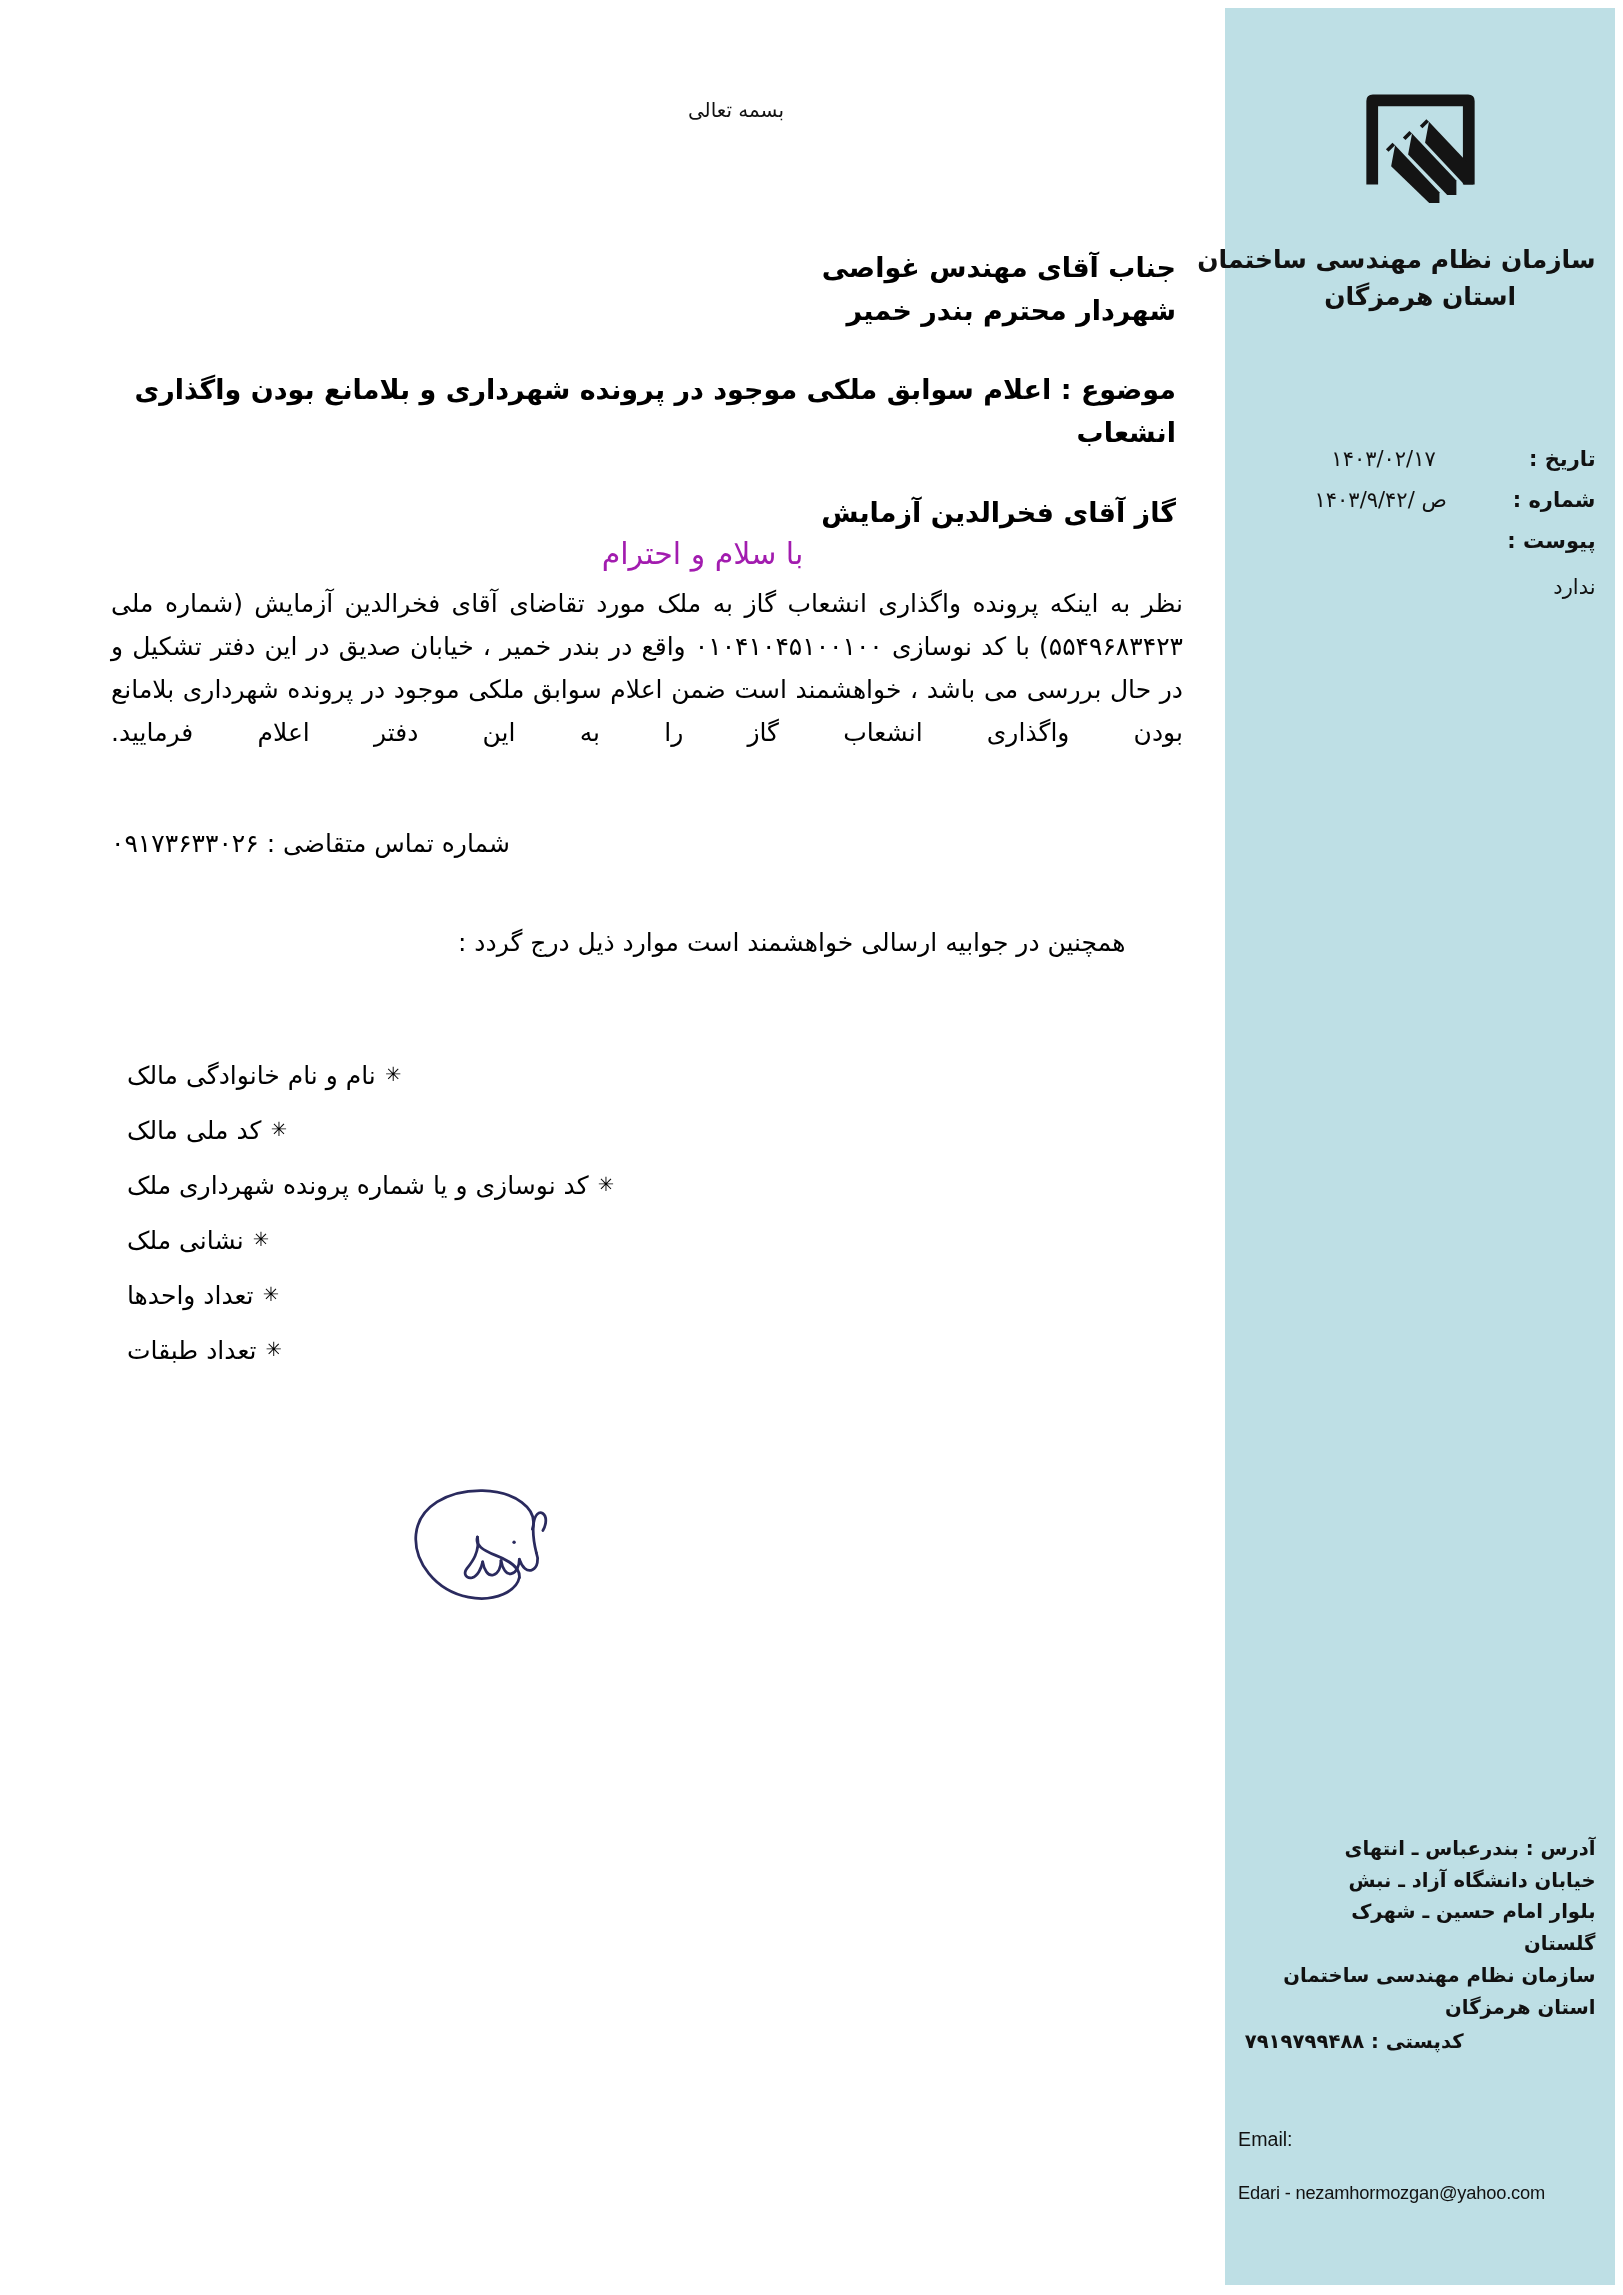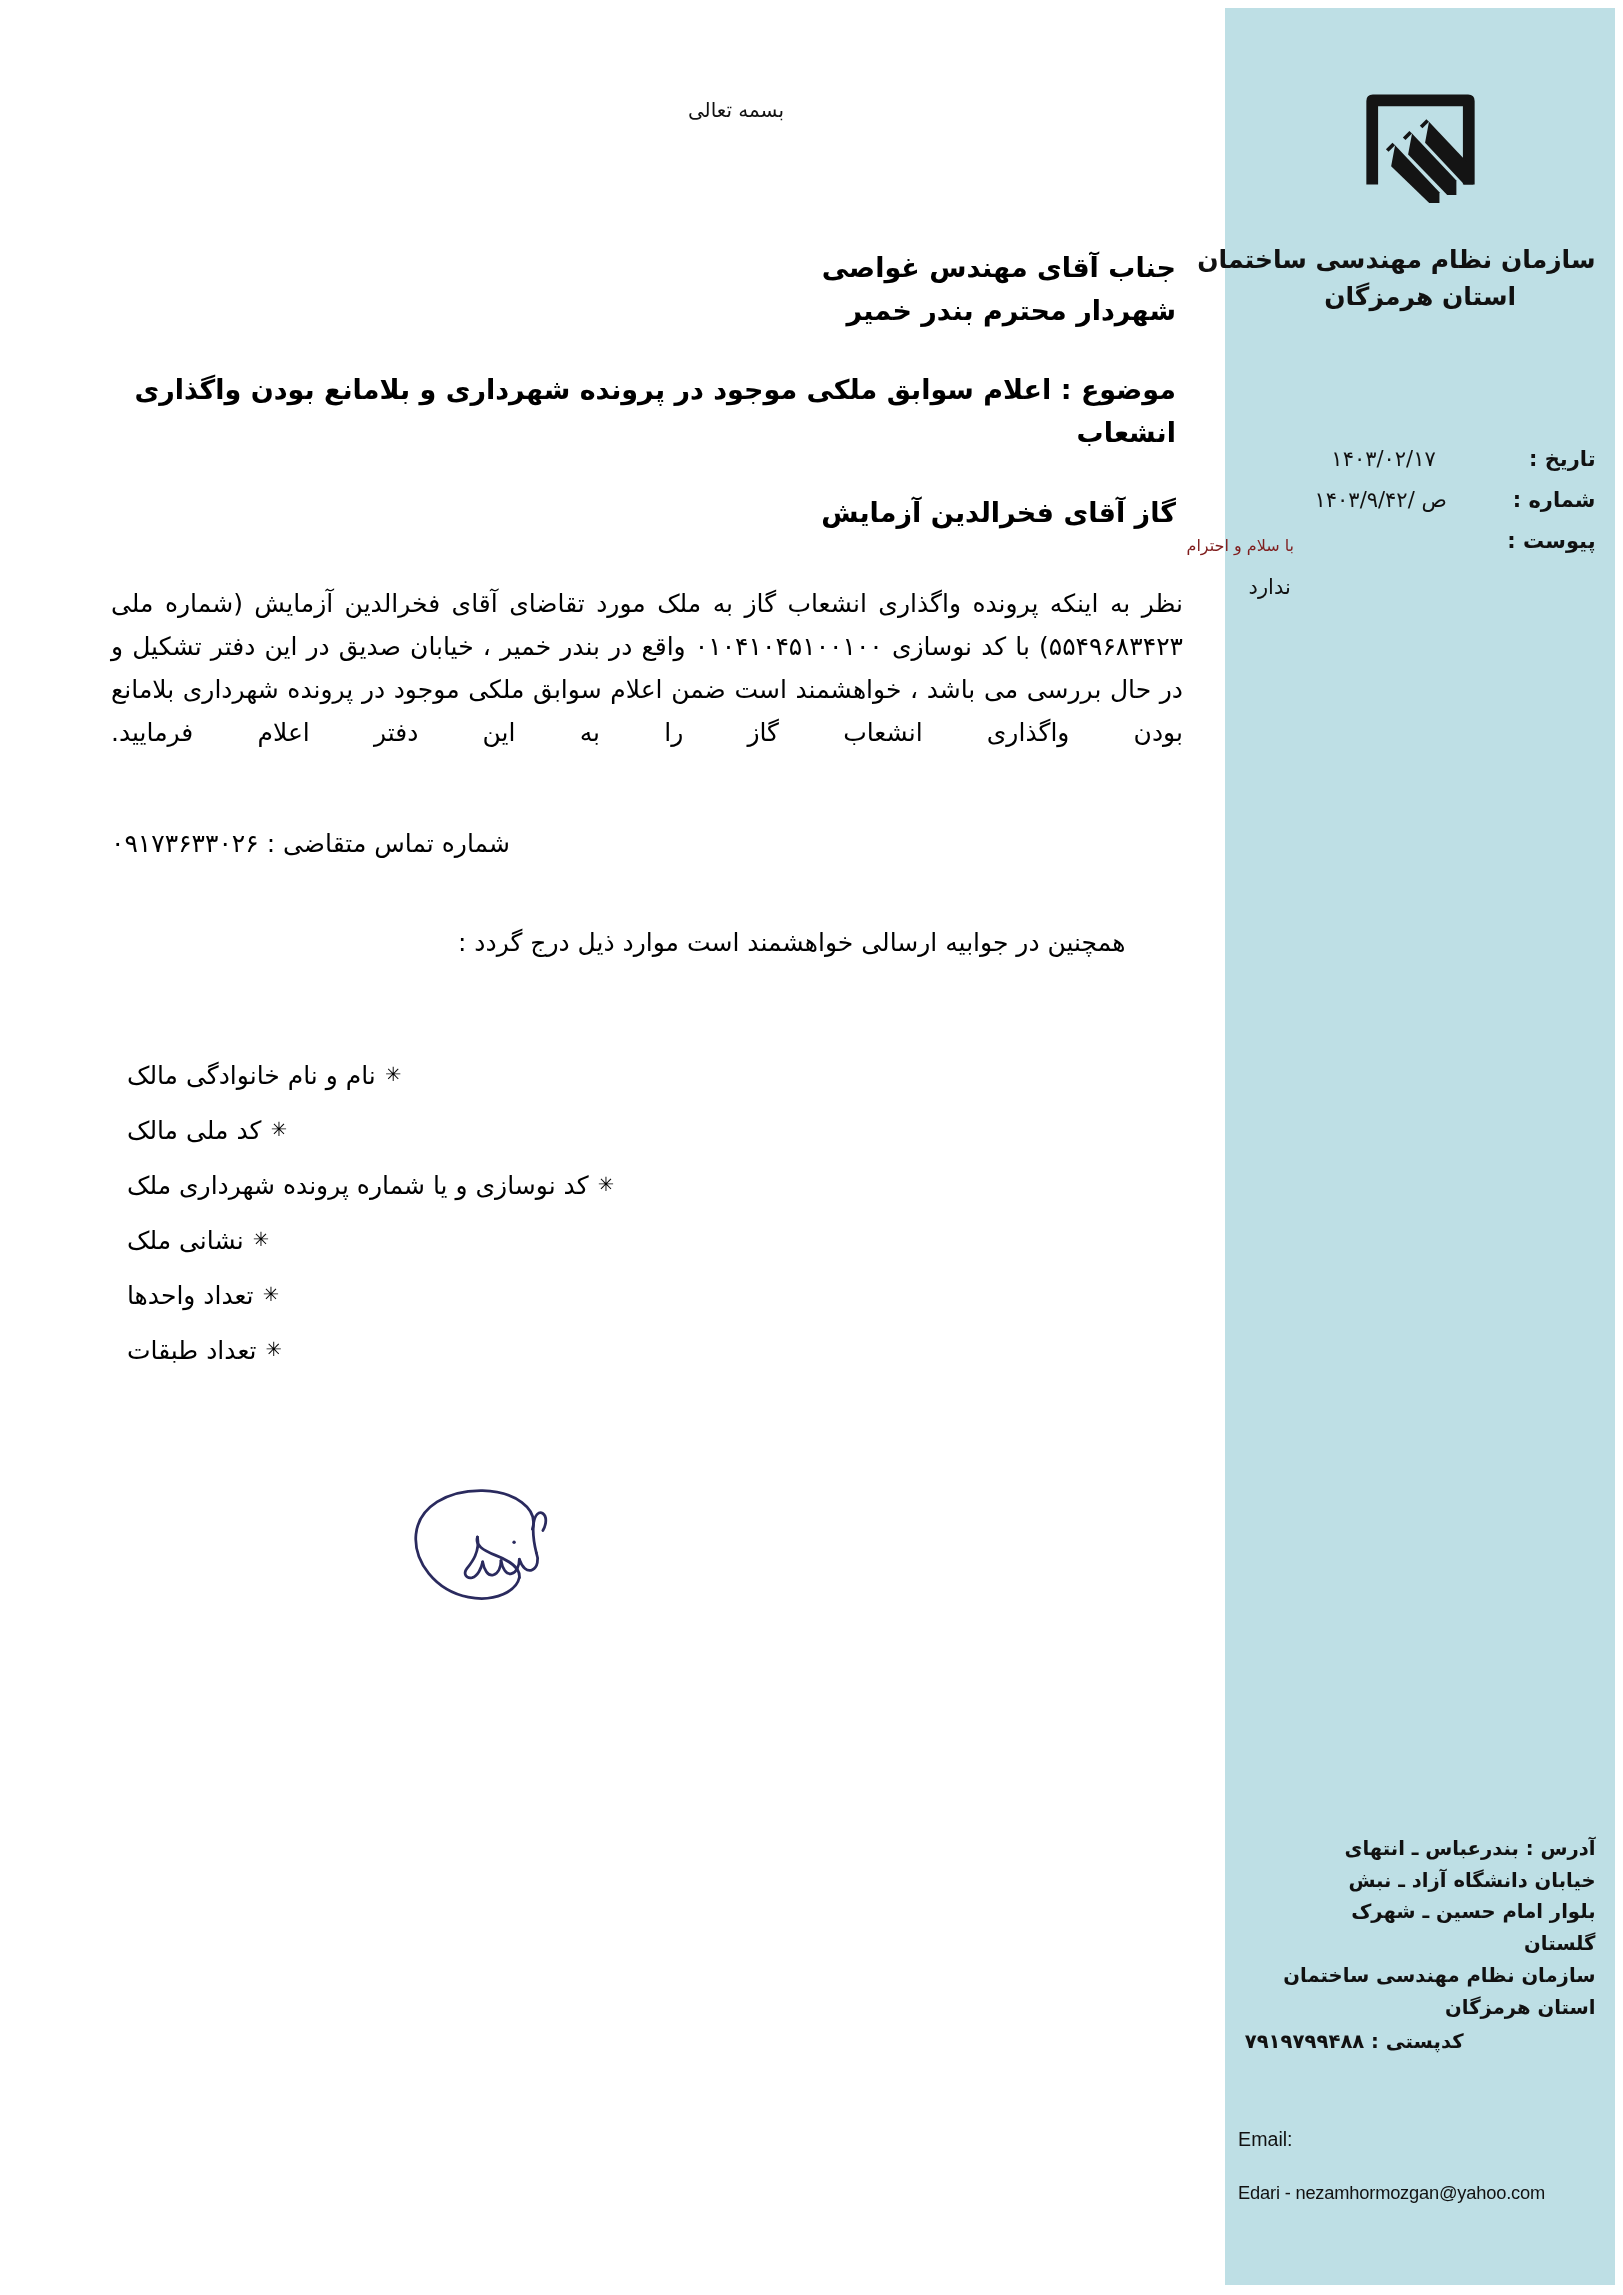--- a/index.html
+++ b/index.html
@@ -75,21 +75,21 @@
     flex: 0 0 auto;
   }
   .meta-value {
     flex: 1 1 auto;
     text-align: center;
     font-weight: normal;
     padding-left: 3.9px;
   }
   .meta-row.stacked { display: block; }
   .meta-row.stacked .meta-label { display: block; text-align: right; }
-  .meta-row.stacked .meta-value { display: block; text-align: left; margin-top: 22px; }
+  .meta-row.stacked .meta-value { display: block; text-align: right; margin-top: 22px; }
 
   
   .addr-block {
     position: absolute;
     right: 19.6px;
     left: 19.6px;
     top: 1825px;
     direction: rtl;
     text-align: right;
     font-family: "DejaVu Sans", sans-serif;
@@ -154,23 +154,23 @@
     color: #000000;
   }
   .addressee .line { display: block; }
   .addressee .subject { display: block; margin-top: 37px; }
 
   .greeting {
     position: absolute;
     top: 536px;
     right: 0;
     left: 111px;
-    text-align: right;
-    font-size: 16px;
-    color: #7f1d1d;
+    text-align: center;
+    font-size: 30px;
+    color: #a21caf;
   }
 
   .para {
     position: absolute;
     right: 111px;
     left: 111px;
     font-size: 25px;
     line-height: 1.72;
     text-align: justify;
     text-align-last: justify;

